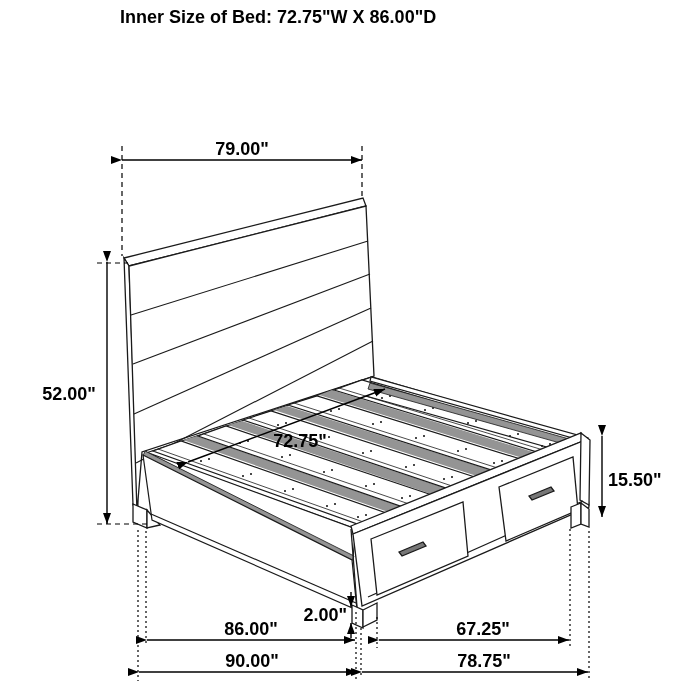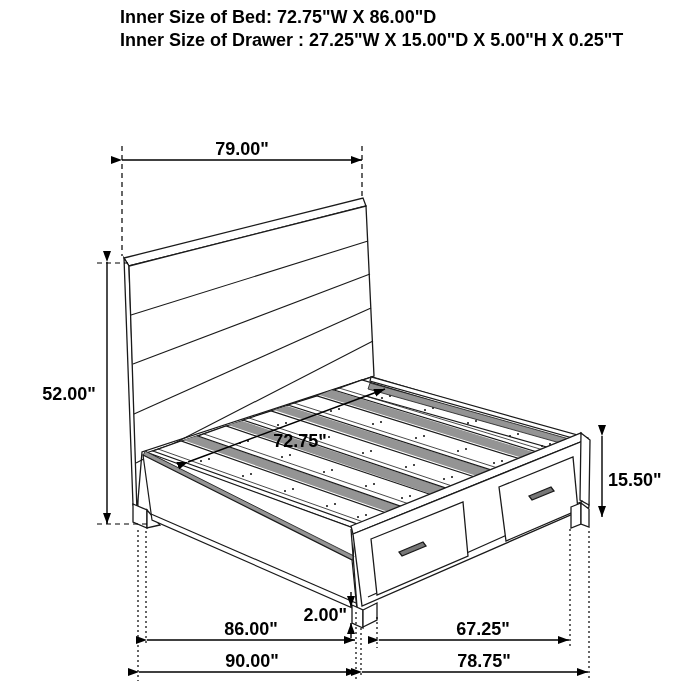--- a/index.html
+++ b/index.html
@@ -7,21 +7,21 @@
          font-family:"Liberation Sans", sans-serif;}
   #header{position:absolute;left:120px;top:6px;font-size:18px;font-weight:bold;
           line-height:23px;color:#000;white-space:pre;}
   svg text{font-family:"Liberation Sans", sans-serif;font-size:18px;font-weight:bold;fill:#000;}
 </style>
 </head>
 <body>
 
 <div id="stage">
 
-  <div id="header"><div>Inner Size of Bed: 72.75"W X 86.00"D</div><div>Inner Size of Drawer : 27.25"W X 15.00"D X 5.00"H X 0.25"T</div></div>
+  <div id="header"><div>Inner Size of Bed: 72.75"W X 86.00"D</div></div>
 
   <svg width="700" height="700" viewBox="0 0 700 700">
     <defs>
       <marker id="ah" markerUnits="userSpaceOnUse" markerWidth="13" markerHeight="10" refX="11" refY="4" orient="auto">
         <path d="M0,0 L11,4 L0,8 Z" fill="#000"></path>
       </marker>
     </defs>
 
     <g stroke="#1a1a1a" stroke-width="1.3" fill="#fff">
 

